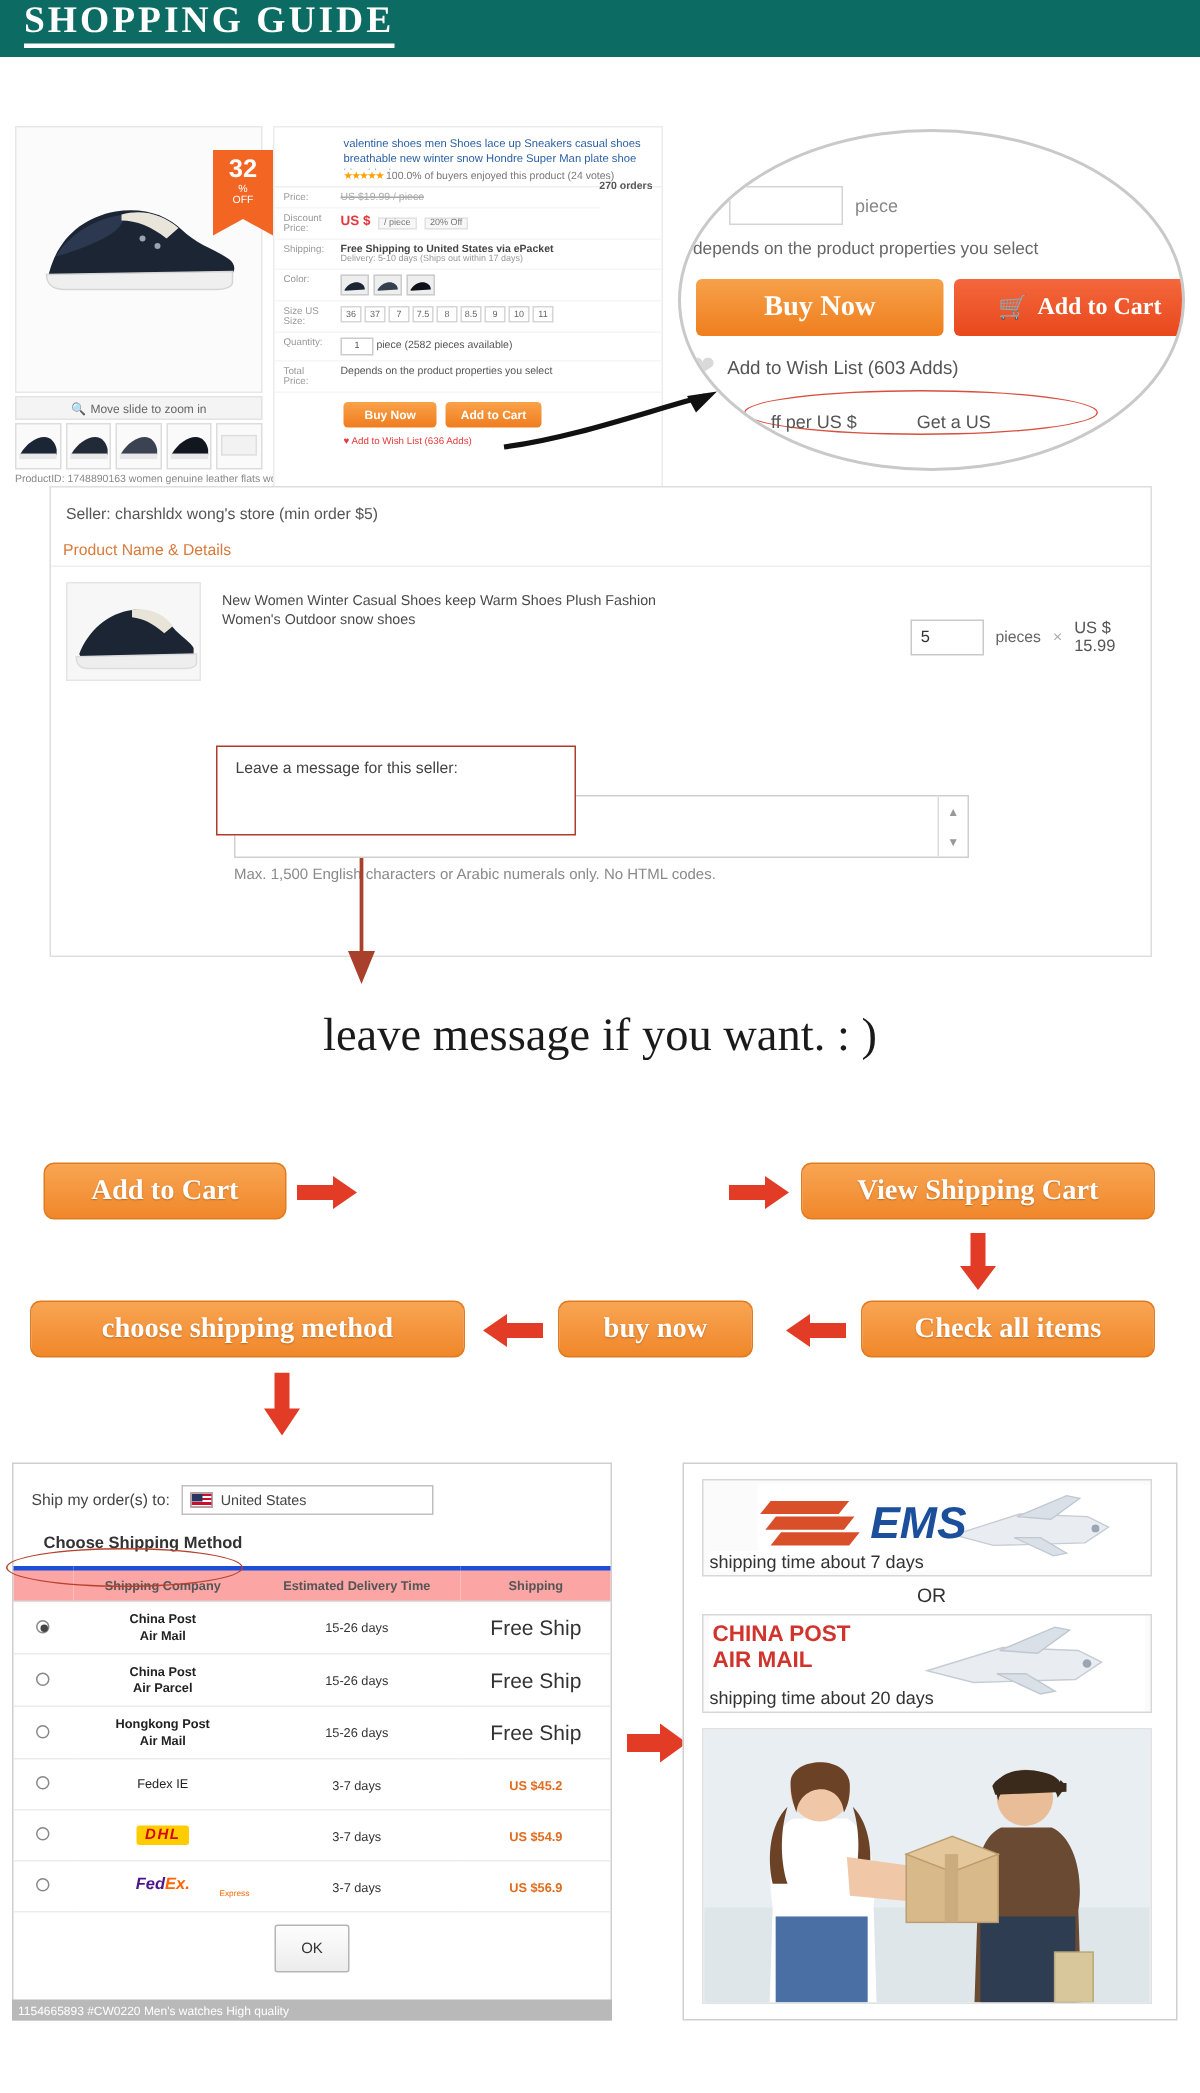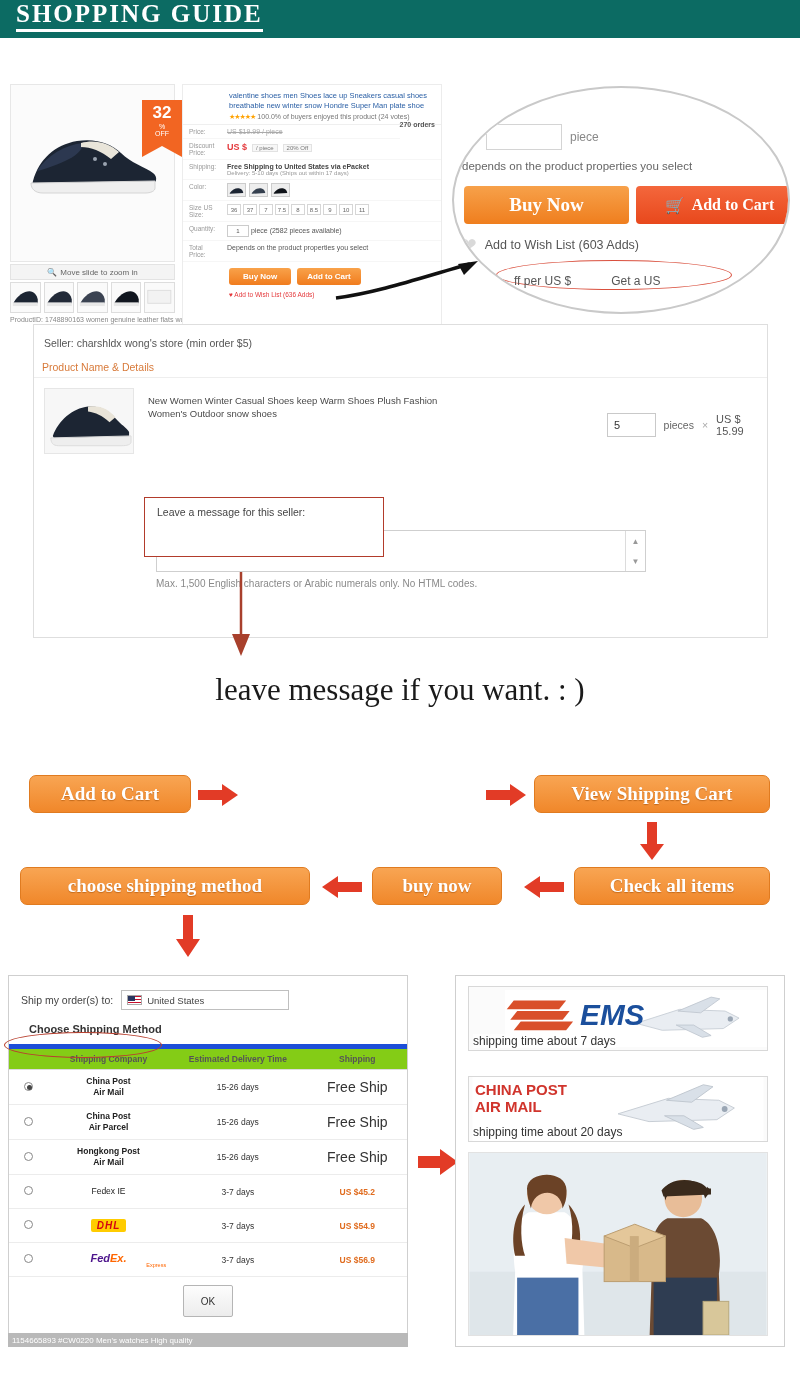--- a/index.html
+++ b/index.html
@@ -347,22 +347,22 @@
   .ellipse-hl {
     position:absolute; left:4px; top:1032px;
     width:158px; height:26px;
     border:1.5px solid #b8402f; border-radius:50%;
   }
   table.ship {
     width:100%; border-collapse:collapse; margin-top:6px;
   }
   table.ship th {
     font-size:8.5px; color:#555; font-weight:bold;
-    border-top:5px solid #1d4ed8; border-bottom:1px solid #dcdcdc;
-    padding:5px 2px; text-align:center; background:#84cc16;
+    border-top:3px solid #1d4ed8; border-bottom:1px solid #dcdcdc;
+    padding:5px 2px; text-align:center; background:#fca5a5;
   }
   table.ship td {
     font-size:8.5px; color:#333;
     border-bottom:1px solid #ececec;
     padding:6px 2px; text-align:center; height:34px;
   }
   .radio {
     width:9px; height:9px; border-radius:50%;
     border:1px solid #888; background:#fff; display:inline-block; position:relative;
   }
@@ -771,20 +771,21 @@
       <g>
         <polygon points="10,12 70,12 62,22 2,22" fill="#d94f2a"></polygon>
         <polygon points="14,24 74,24 66,34 6,34" fill="#d94f2a"></polygon>
         <polygon points="18,36 78,36 70,46 10,46" fill="#d94f2a"></polygon>
         <text x="86" y="40" font-family="Liberation Sans, sans-serif" font-size="34" font-weight="bold" font-style="italic" fill="#1b4f9c">EMS</text>
       </g>
     </svg>
     <div class="ems-text">shipping time about 7 days</div>
   </div>
 
+  <div class="or-text">OR</div>
 
   <div class="cp-box">
     <svg viewBox="0 0 300 66" style="width:100%;height:100%">
       <rect width="300" height="66" fill="#ffffff"></rect>
       <path d="M150 38 L202 22 L254 24 L270 32 L252 44 L182 46 Z" fill="#e9edf2" stroke="#c6ccd4"></path>
       <path d="M200 24 L238 8 L248 10 L226 26 Z" fill="#d9e0e8" stroke="#c0c7d0"></path>
       <path d="M198 40 L228 54 L238 52 L218 40 Z" fill="#d9e0e8" stroke="#c0c7d0"></path>
       <circle cx="260" cy="33" r="3" fill="#9aa6b4"></circle>
     </svg>
     <div class="cp-title">CHINA POST<br>AIR MAIL</div>

